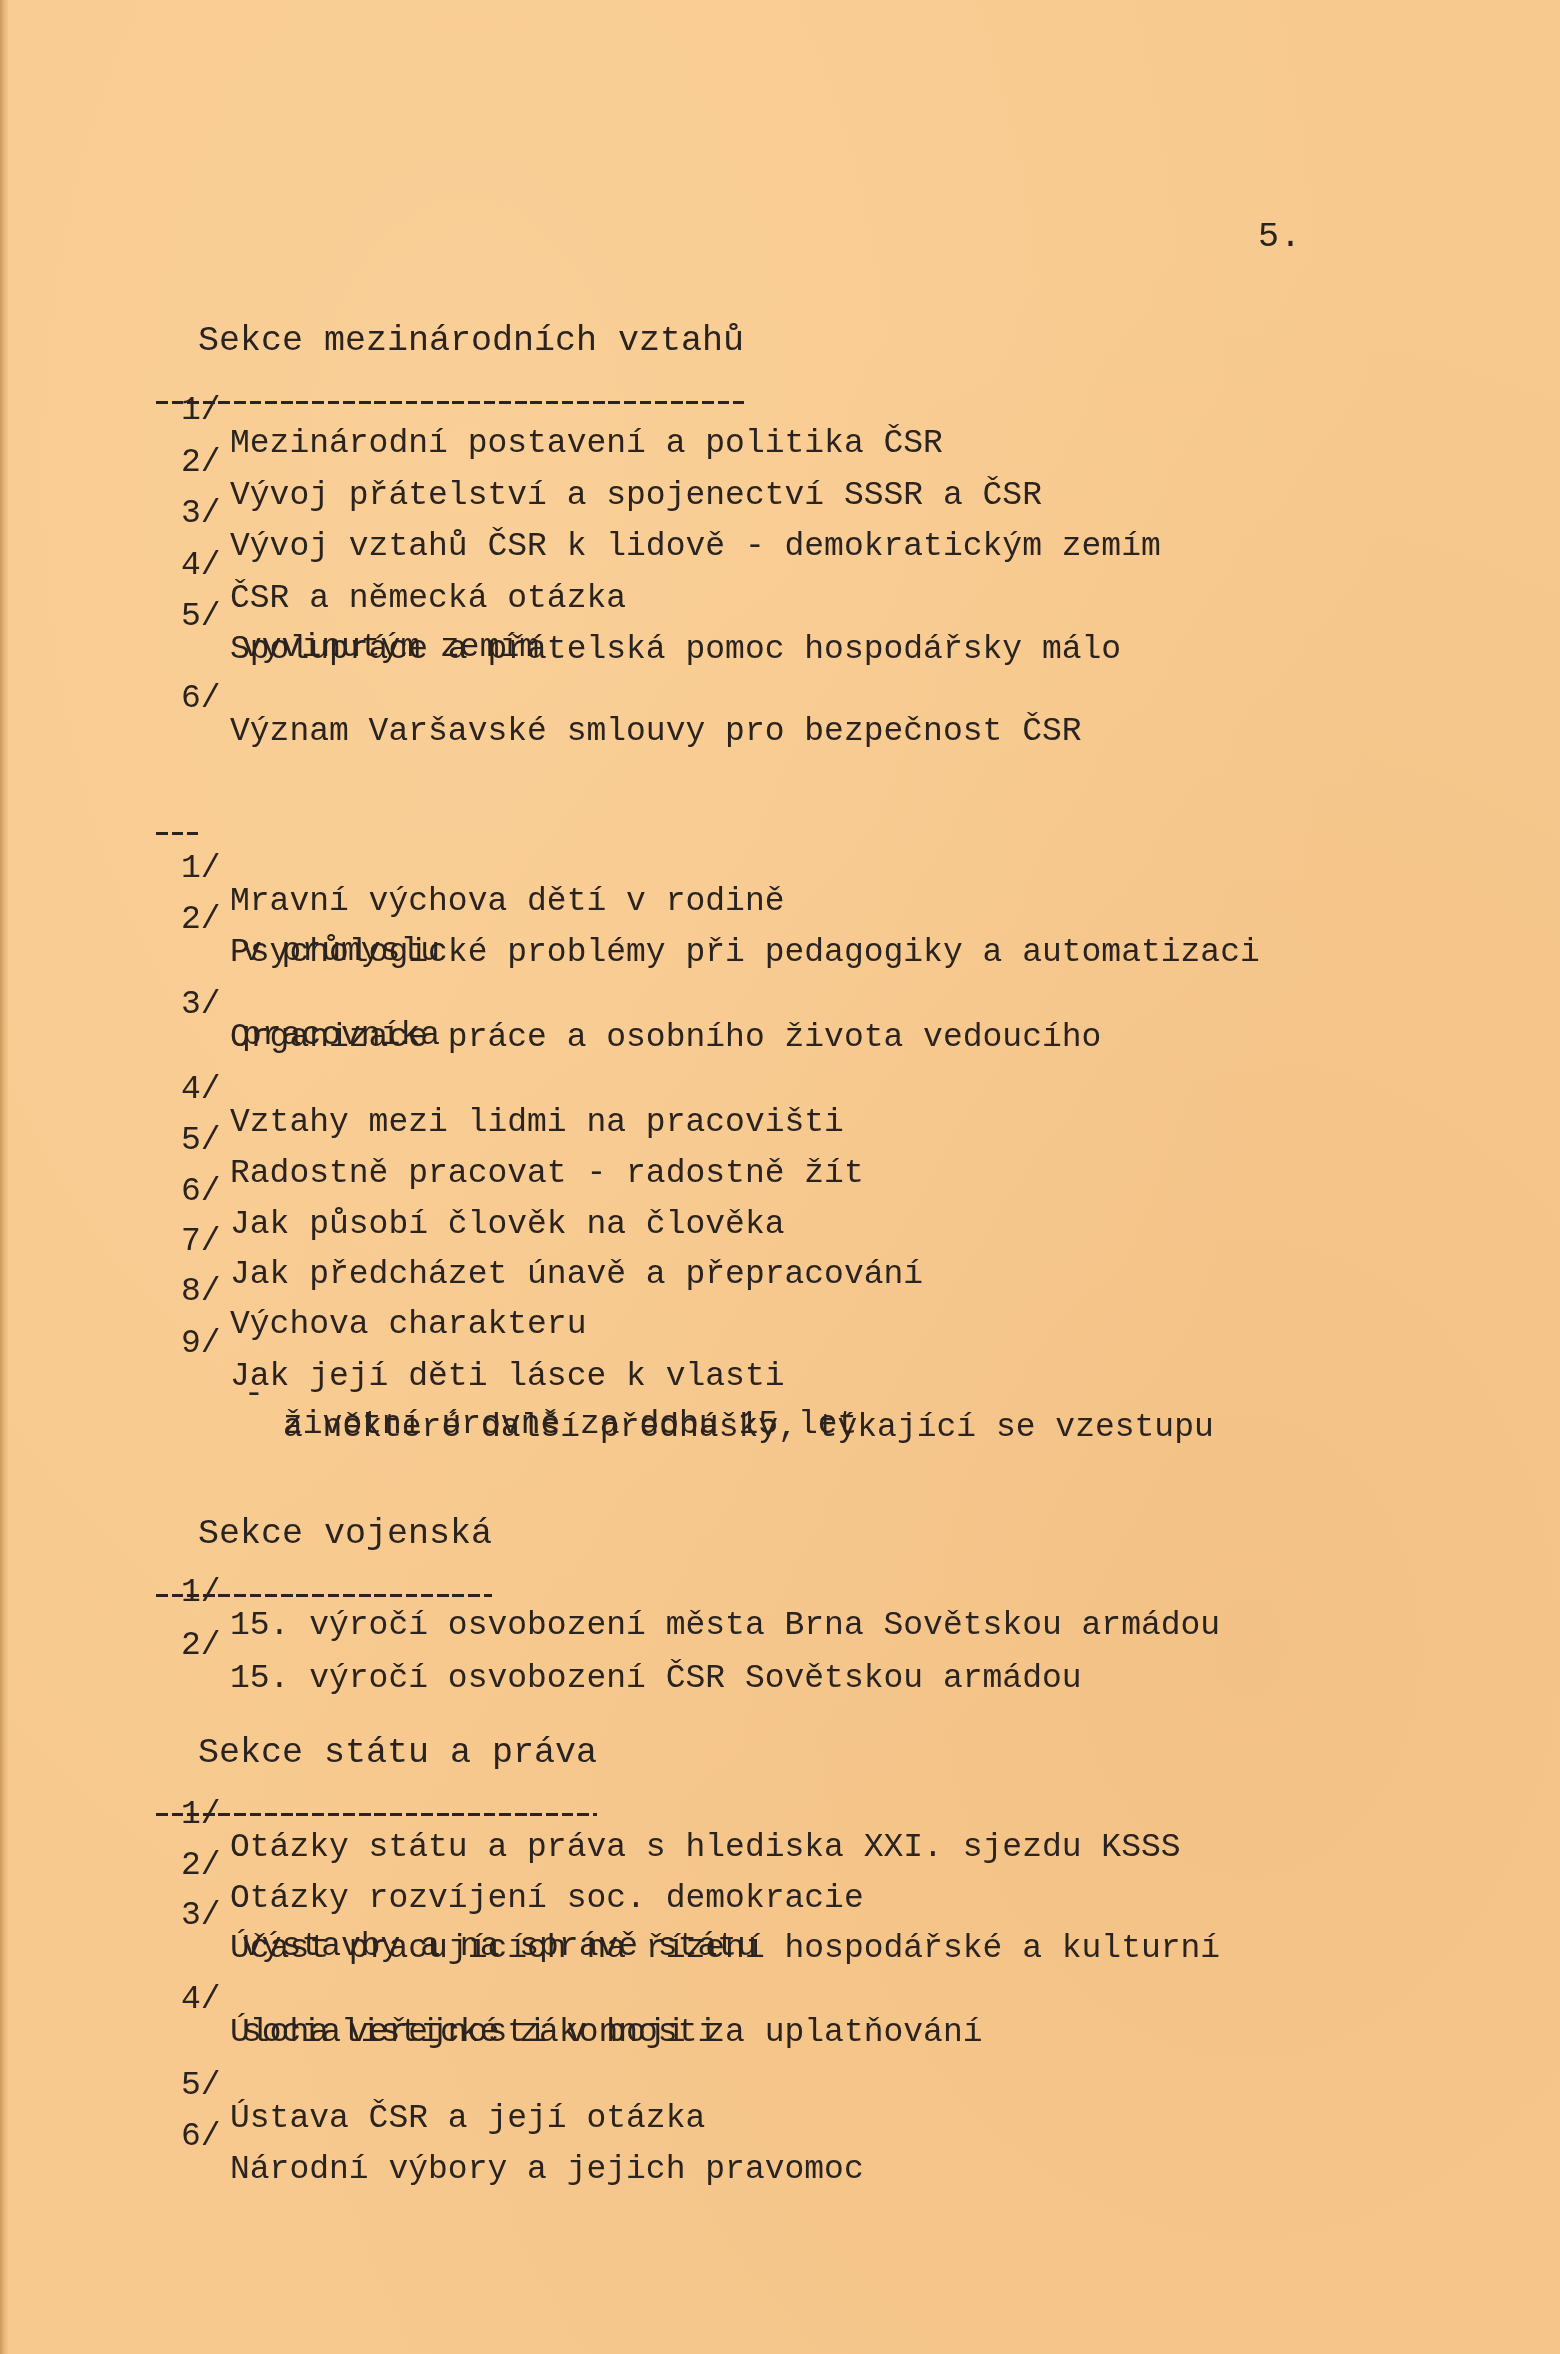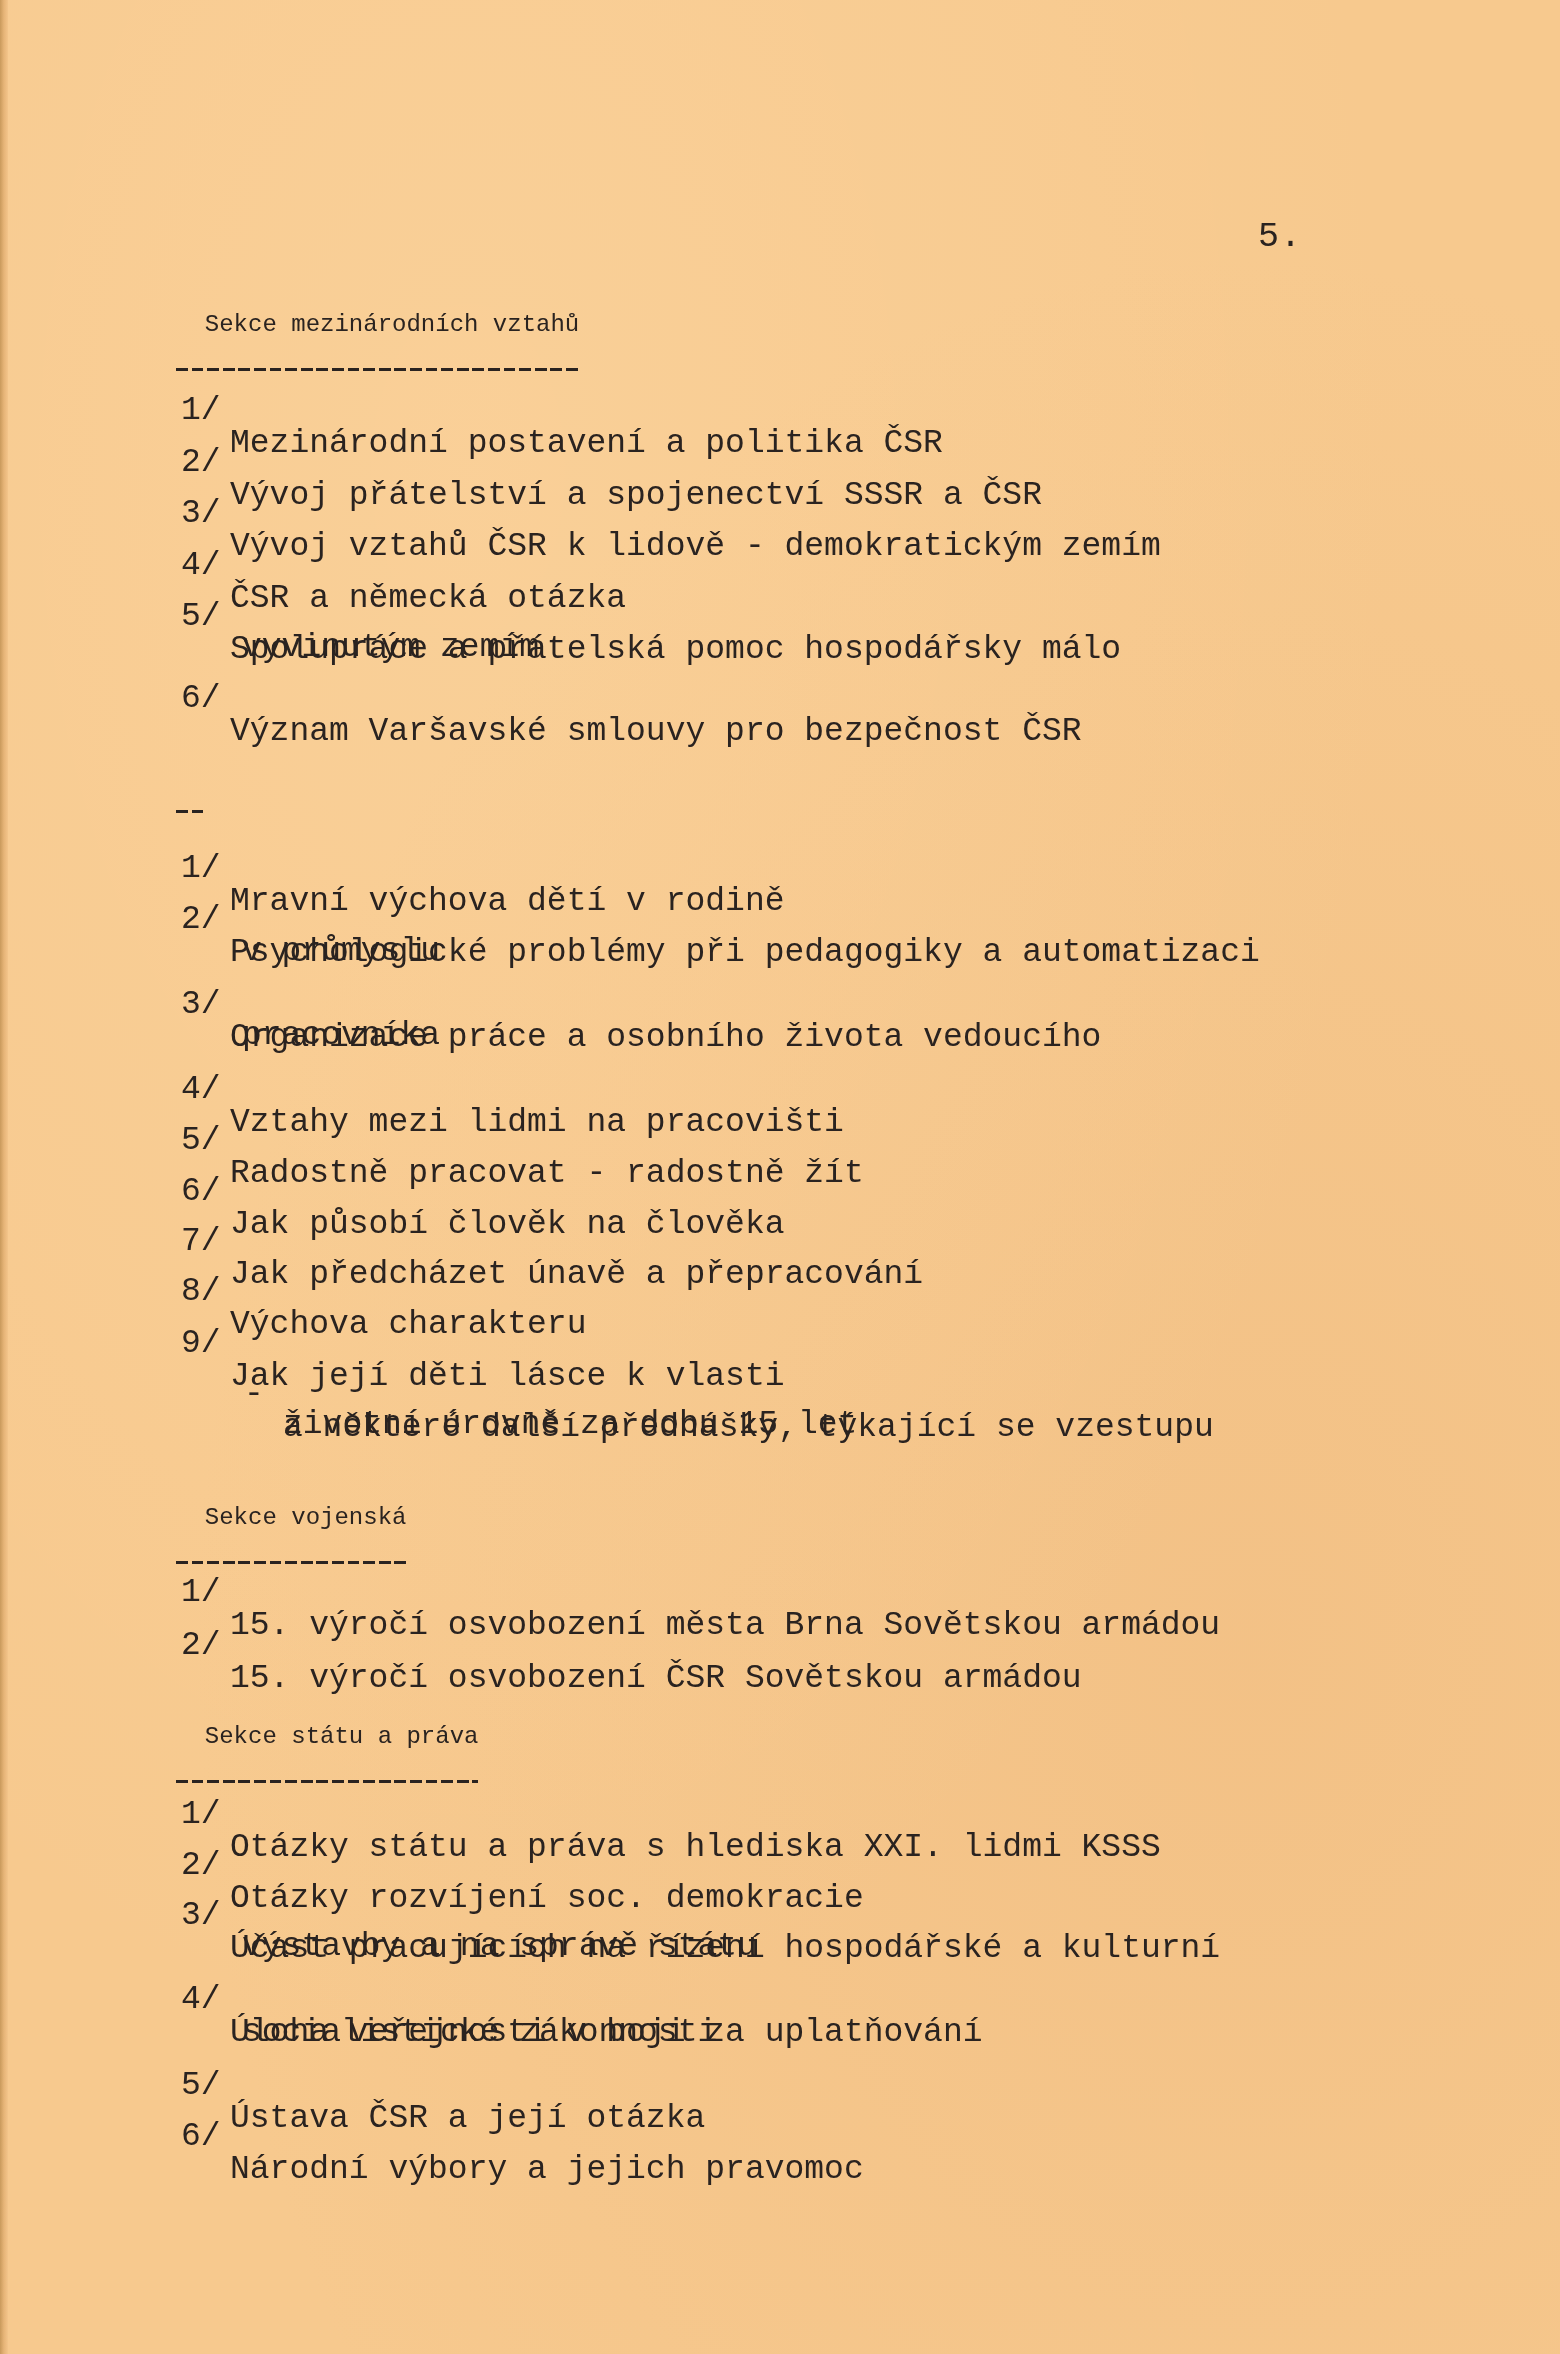--- a/index.html
+++ b/index.html
@@ -23,22 +23,22 @@
   }
   .page-number {
     position: absolute; left: 1258px; top: 217px;
     font-size: 35px; letter-spacing: 1px;
   }
   .line {
     position: absolute; left: 0;
     font-size: 33px; white-space: pre; line-height: 1;
   }
   .heading {
-    position: absolute; left: 176px;
-    font-size: 24px; white-space: pre; line-height: 1;
+    position: absolute; left: 156px;
+    font-size: 35px; white-space: pre; line-height: 1;
   }
   .heading .rule {
     position: absolute; left: 0; right: 0; bottom: -9.8px; height: 2.9px;
     background-image: repeating-linear-gradient(to right, #2a2320 0 11.7px, transparent 11.7px 15.6px);
   }
   .num { position: absolute; left: 181px; }
   .txt { position: absolute; left: 230px; }
   .cont { position: absolute; left: 242px; }
   .note-dash { position: absolute; left: 244px; }
   .note-txt { position: absolute; left: 283px; }
@@ -152,21 +152,21 @@
   <span class="txt">15. výročí osvobození ČSR Sovětskou armádou</span>
 </div>
 
 <div class="heading" style="top:1701px">
   <span>Sekce státu a práva</span>
   <span class="rule"></span>
 </div>
 
 <div class="line" style="top:1765px">
   <span class="num">1/</span>
-  <span class="txt">Otázky státu a práva s hlediska XXI. lidmi KSSS</span>
+  <span class="txt">Otázky státu a práva s hlediska XXI. sjezdu KSSS</span>
 </div>
 <div class="line" style="top:1816px">
   <span class="num">2/</span>
   <span class="txt">Otázky rozvíjení soc. demokracie</span>
 </div>
 <div class="line" style="top:1866px">
   <span class="num">3/</span>
   <span class="txt">Účast pracujících na řízení hospodářské a kulturní</span>
 </div>
 <div class="line" style="top:1897px">

